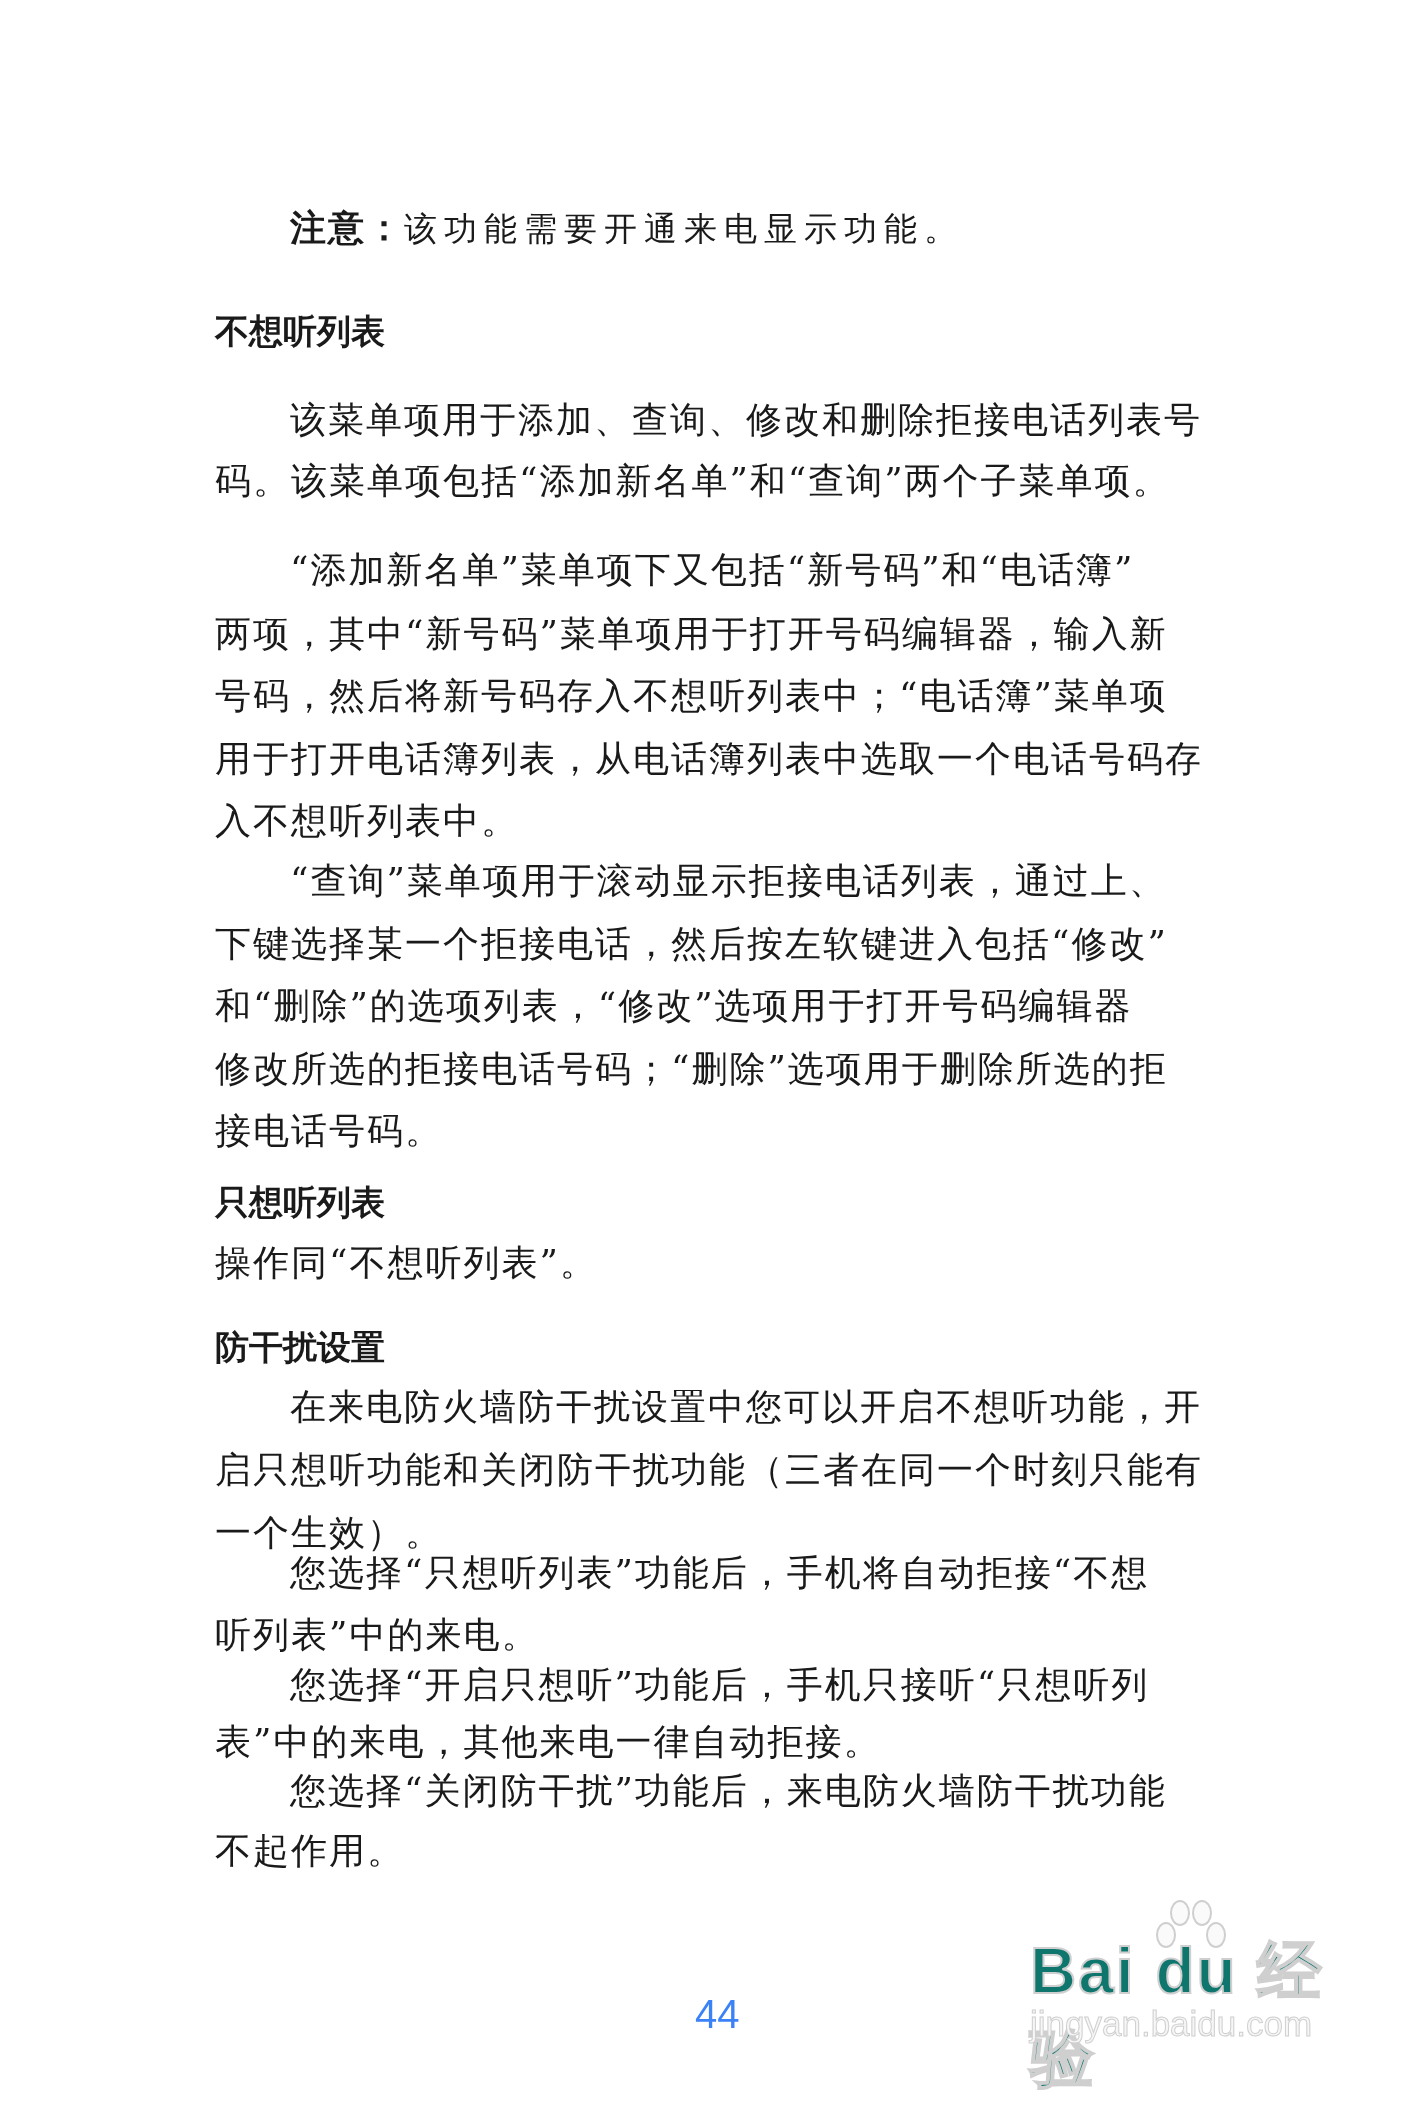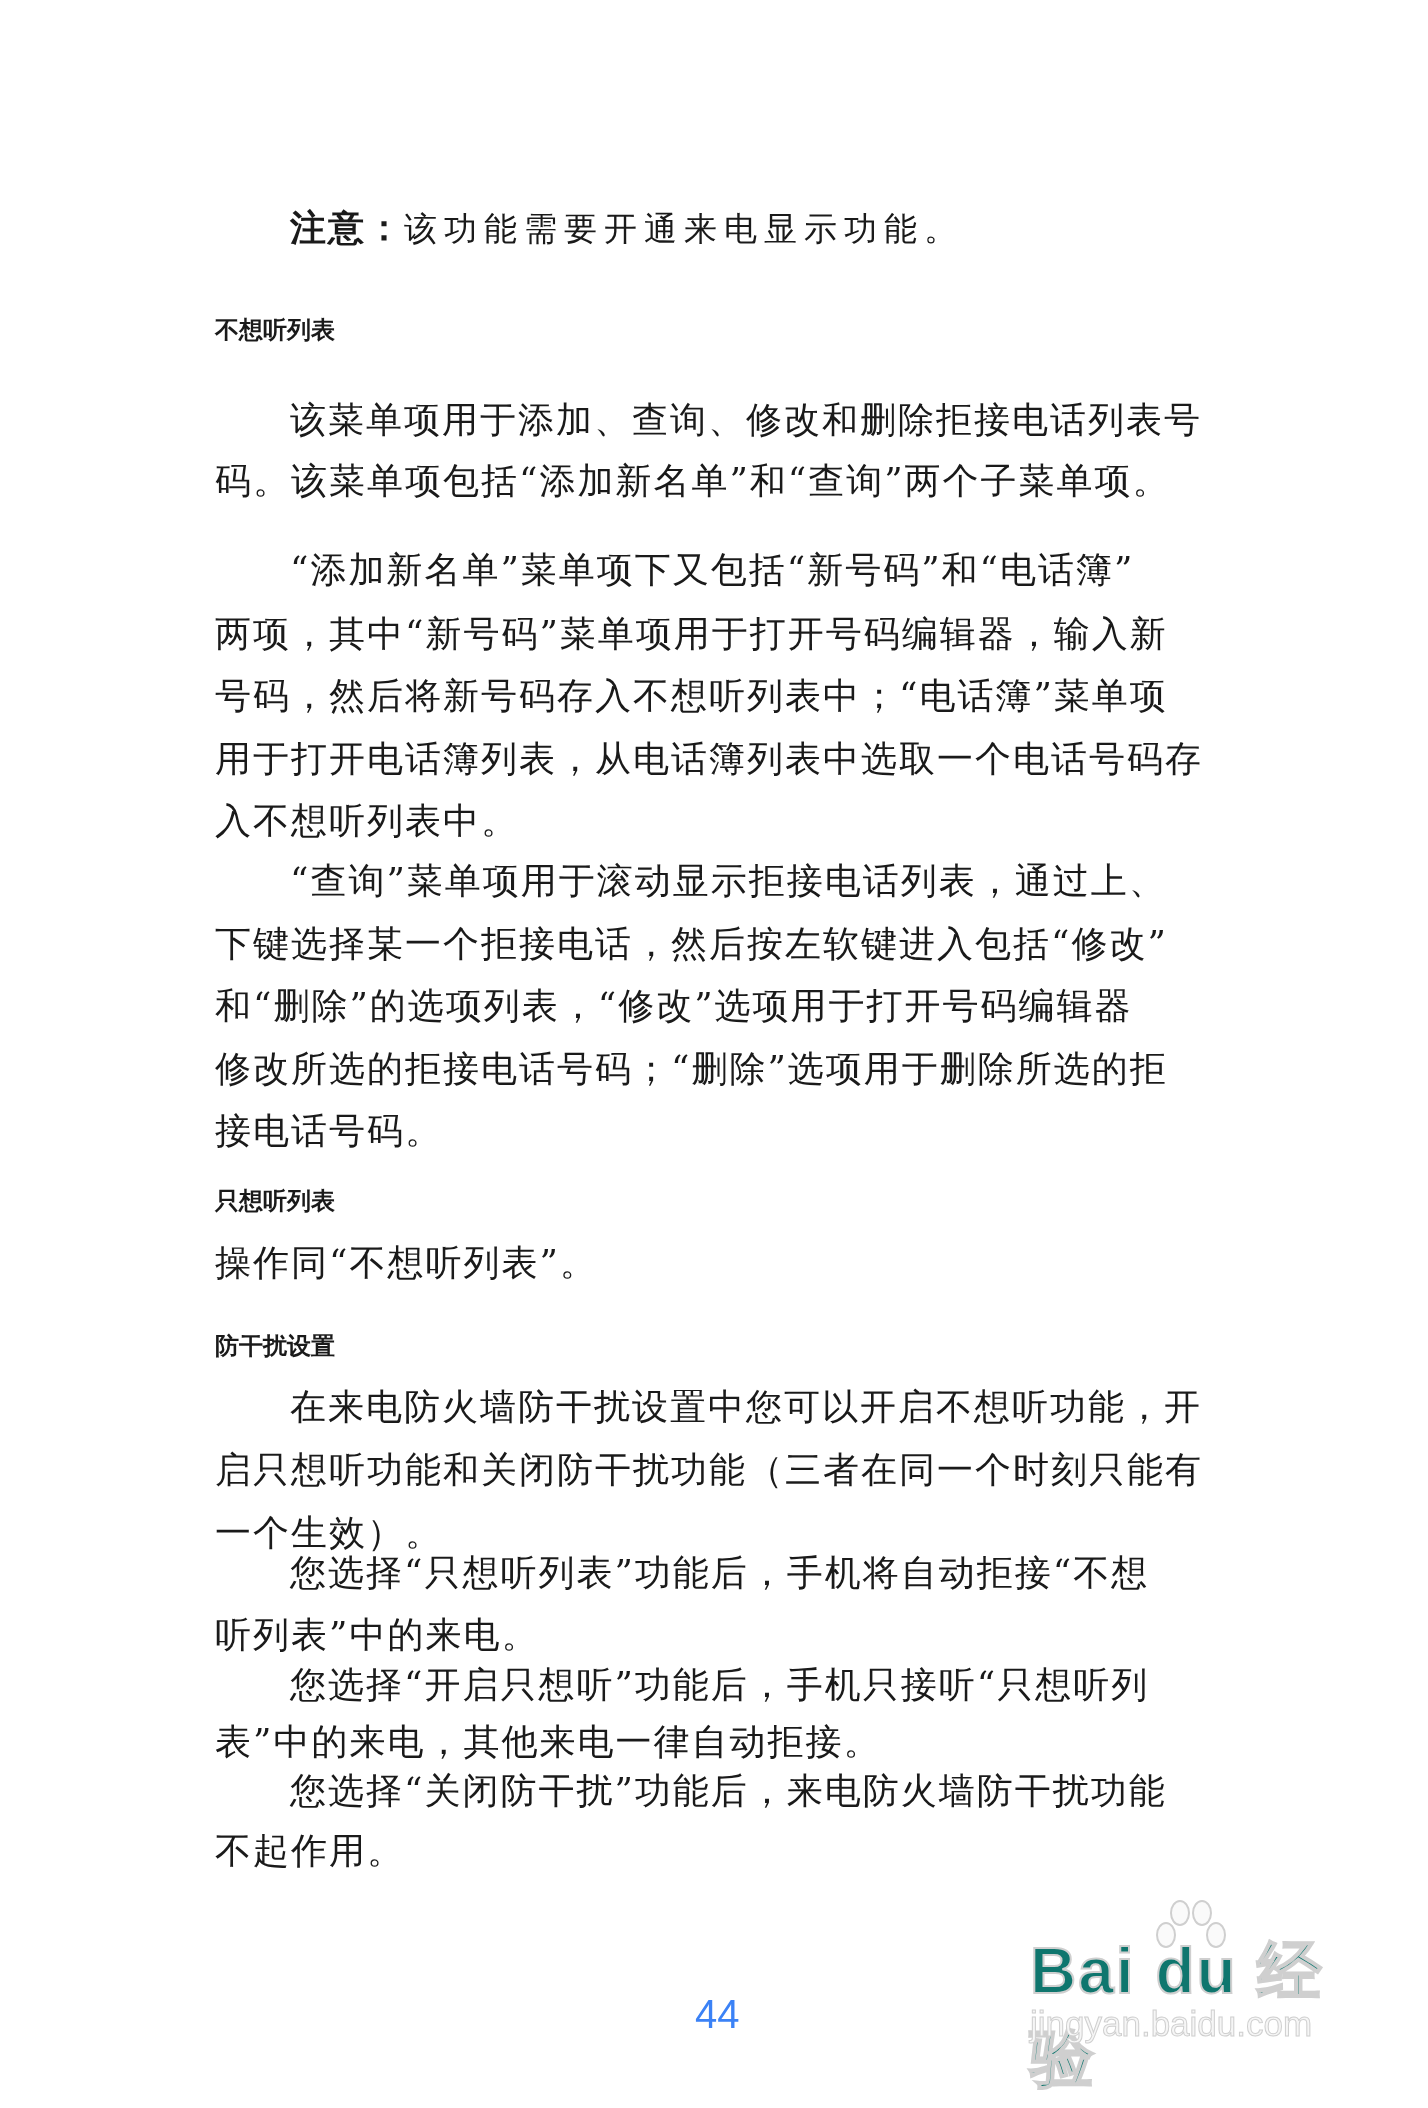--- a/index.html
+++ b/index.html
@@ -1,20 +1,20 @@
 <!DOCTYPE html>
 <html><head>
 <meta charset="utf-8">
 <style>
   html,body{margin:0;padding:0;background:#fff;}
   body{width:1428px;height:2108px;position:relative;overflow:hidden;
        font-family:"DejaVu Serif","Liberation Serif",serif;color:#1a1a1a;}
   .ln{position:absolute;left:215px;white-space:nowrap;font-size:36px;line-height:44px;letter-spacing:2px;margin-top:8px;}
   .ind{left:290px;}
-  .hd{font-weight:bold;font-family:Liberation Mono, monospace;font-size:24px;letter-spacing:0;}
+  .hd{font-weight:bold;font-family:Liberation Serif, serif;font-size:34px;letter-spacing:0;}
   .note-strong{font-weight:bold;font-family:"DejaVu Sans","Liberation Sans",sans-serif;}
   .note-body{letter-spacing:7px;font-size:33px;}
   .pagenum{position:absolute;left:695px;top:1992px;font-size:40px;
            font-family:"Liberation Sans",sans-serif;color:#3b82f6;}
   .wm{position:absolute;left:1030px;top:1900px;width:330px;height:140px;color:#d9d9d9;
       font-family:"Liberation Sans",sans-serif;}
   .wm .logo{font-size:64px;font-weight:bold;position:absolute;left:0;top:28px;
             -webkit-text-stroke:2px #cfcfcf;color:#0f766e;letter-spacing:2px;}
   .wm .paw{position:absolute;left:130px;top:0;width:60px;height:40px;}
   .wm .paw span{position:absolute;width:16px;height:22px;border:2px solid #cfcfcf;border-radius:50%;background:#fafafa;}

